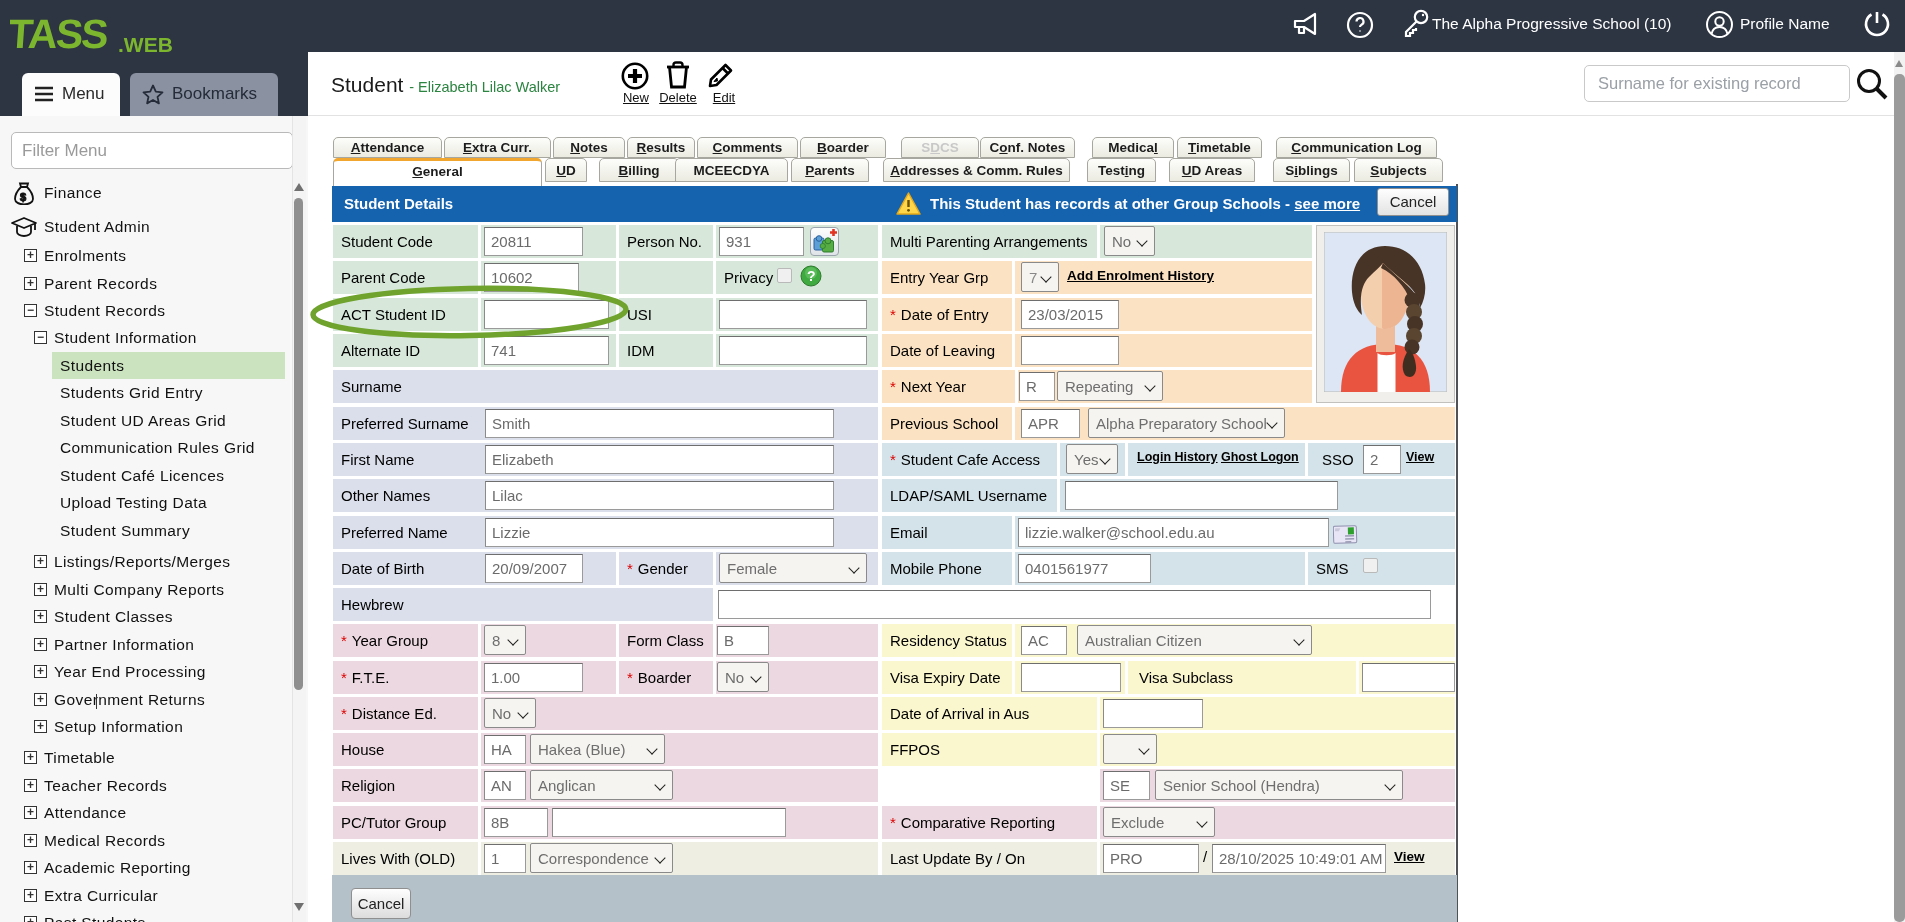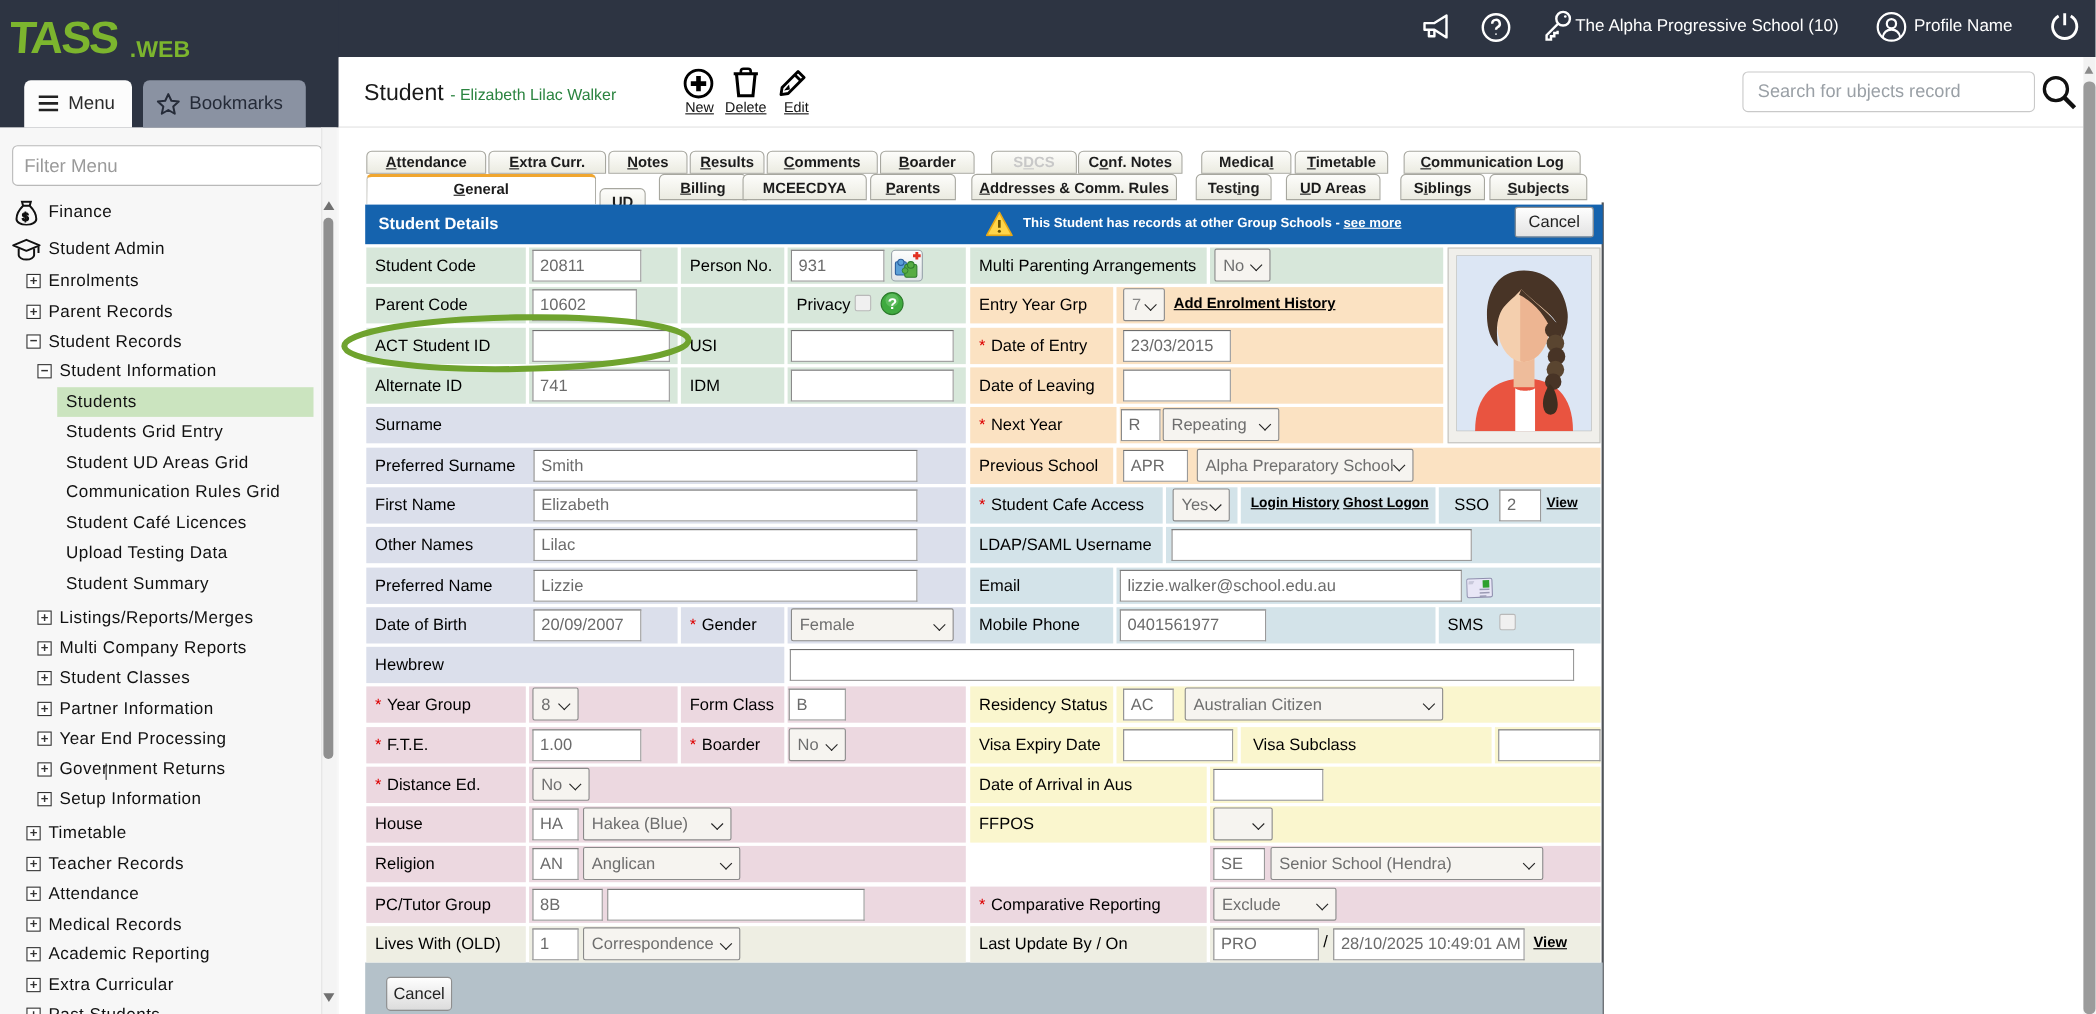--- a/index.html
+++ b/index.html
@@ -94,57 +94,57 @@
   <path d="M8.5 6.5 L8.5 5 Q8.5 2.5 11 2.5 L15 2.5 Q17.5 2.5 17.5 5 L17.5 6.5" stroke-width="2.4"></path>
   <path d="M4.5 7 L6.5 27 L19.5 27 L21.5 7"></path>
 </svg>
 <div class="tool-lbl" style="left:654px;top:90px;width:48px;">Delete</div>
 <svg class="abs" style="left:707px;top:60px" width="29" height="29" viewBox="0 0 29 29" fill="none" stroke="#000" stroke-width="2.6">
   <path d="M4 19.5 L18.5 5 L24 10.5 L9.5 25 L3 26 Z" stroke-linejoin="round"></path>
   <path d="M15.5 8 L21 13.5"></path>
   <path d="M7 21.5 L10.5 21 L10 18 Z" fill="#000" stroke-width="1"></path>
 </svg>
 <div class="tool-lbl" style="left:706px;top:90px;width:36px;">Edit</div>
-<div id="searchbox">Search for ubjects record</div>
+<div id="searchbox">Surname for existing record</div>
 <svg class="abs" style="left:1855px;top:67px" width="34" height="34" viewBox="0 0 34 34" fill="none" stroke="#111" stroke-width="3">
   <circle cx="14" cy="14" r="10.5"></circle>
   <path d="M22 22 L31 31" stroke-width="4"></path>
 </svg>
 
 <div class="tab t1" style="left:333px;width:109px;"><u>A</u>ttendance</div>
 <div class="tab t1" style="left:444px;width:107px;"><u>E</u>xtra Curr.</div>
 <div class="tab t1" style="left:553px;width:72px;"><u>N</u>otes</div>
 <div class="tab t1" style="left:627px;width:68px;"><u>R</u>esults</div>
 <div class="tab t1" style="left:697px;width:101px;"><u>C</u>omments</div>
 <div class="tab t1" style="left:800px;width:86px;"><u>B</u>oarder</div>
 <div class="tab t1" style="left:901px;width:78px;color:#c8c8c8;">S<u>D</u>CS</div>
 <div class="tab t1" style="left:980px;width:95px;">C<u>o</u>nf. Notes</div>
 <div class="tab t1" style="left:1092px;width:82px;">Medica<u>l</u></div>
 <div class="tab t1" style="left:1177px;width:85px;"><u>T</u>imetable</div>
 <div class="tab t1" style="left:1276px;width:161px;"><u>C</u>ommunication Log</div>
 <div id="tabgen"><u>G</u>eneral</div>
-<div class="tab t2" style="left:545px;width:42px;margin-top:13px;"><u>U</u>D</div>
+<div class="tab t2" style="left:545px;width:42px;"><u>U</u>D</div>
 <div class="tab t2" style="left:599px;width:80px;"><u>B</u>illing</div>
 <div class="tab t2" style="left:675px;width:113px;">MCEECDYA</div>
 <div class="tab t2" style="left:791px;width:78px;"><u>P</u>arents</div>
 <div class="tab t2" style="left:883px;width:187px;"><u>A</u>ddresses &amp; Comm. Rules</div>
 <div class="tab t2" style="left:1087px;width:69px;">Test<u>i</u>ng</div>
 <div class="tab t2" style="left:1169px;width:86px;"><u>U</u>D Areas</div>
 <div class="tab t2" style="left:1273px;width:77px;">S<u>i</u>blings</div>
 <div class="tab t2" style="left:1354px;width:89px;"><u>S</u>ubjects</div>
 
 <div class="abs" style="left:1456px;top:184px;width:2px;height:738px;background:#4f5358;"></div>
 <div class="abs" style="left:332px;top:186px;width:1125px;height:36px;background:#1563ae;"></div>
 <div class="abs" style="left:344px;top:195px;font-size:15px;font-weight:bold;color:#fff;">Student Details</div>
 <svg class="abs" style="left:896px;top:192px" width="25" height="23" viewBox="0 0 25 23">
   <path d="M12.5 1 L24 22 L1 22 Z" fill="#ffd54a" stroke="#e6a817" stroke-width="1.5" stroke-linejoin="round"></path>
   <path d="M12.5 8 L12.5 15" stroke="#6b5200" stroke-width="2.4"></path>
   <circle cx="12.5" cy="18.3" r="1.4" fill="#6b5200"></circle>
 </svg>
-<div class="abs" style="left:930px;top:195px;font-size:12px;font-weight:bold;color:#fff;">This Student has records at other Group Schools - <span style="text-decoration:underline">see more</span></div>
+<div class="abs" style="left:930px;top:195px;font-size:15px;font-weight:bold;color:#fff;">This Student has records at other Group Schools - <span style="text-decoration:underline">see more</span></div>
 <div class="abs" style="left:1377px;top:188px;width:72px;height:28px;background:linear-gradient(#fefefe,#e3e3e3);border:1px solid #8f8f8f;border-radius:3px;font-size:15px;color:#222;text-align:center;line-height:26px;">Cancel</div>
 <div class="abs" style="left:332px;top:875px;width:1125px;height:47px;background:#b4c1c9;"></div>
 <div class="abs" style="left:351px;top:888px;width:60px;height:31px;background:linear-gradient(#fefefe,#dcdcdc);border:1px solid #8f8f8f;border-radius:4px;font-size:15px;color:#222;text-align:center;line-height:29px;">Cancel</div>
 
 <div class="cell g" style="left:333px;top:225px;width:145px;">Student Code</div>
 <div class="cell g" style="left:481px;top:225px;width:135px;"></div>
 <div class="cell g" style="left:619px;top:225px;width:94px;">Person No.</div>
 <div class="cell g" style="left:716px;top:225px;width:162px;"></div>
 <div class="cell g" style="left:882px;top:225px;width:215px;">Multi Parenting Arrangements</div>
 <div class="cell g" style="left:1100px;top:225px;width:212px;"></div>

